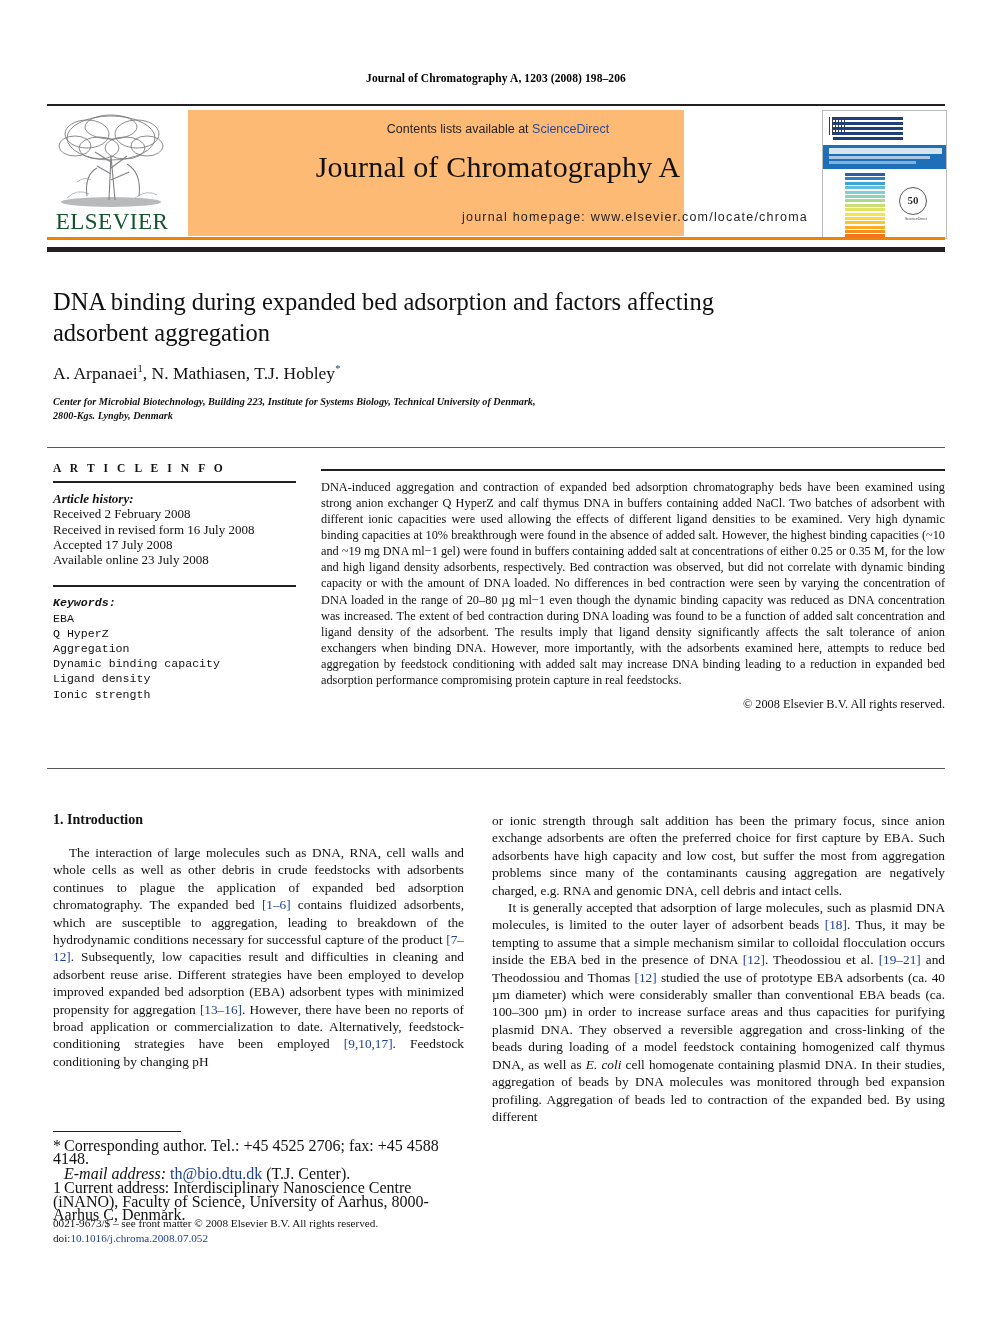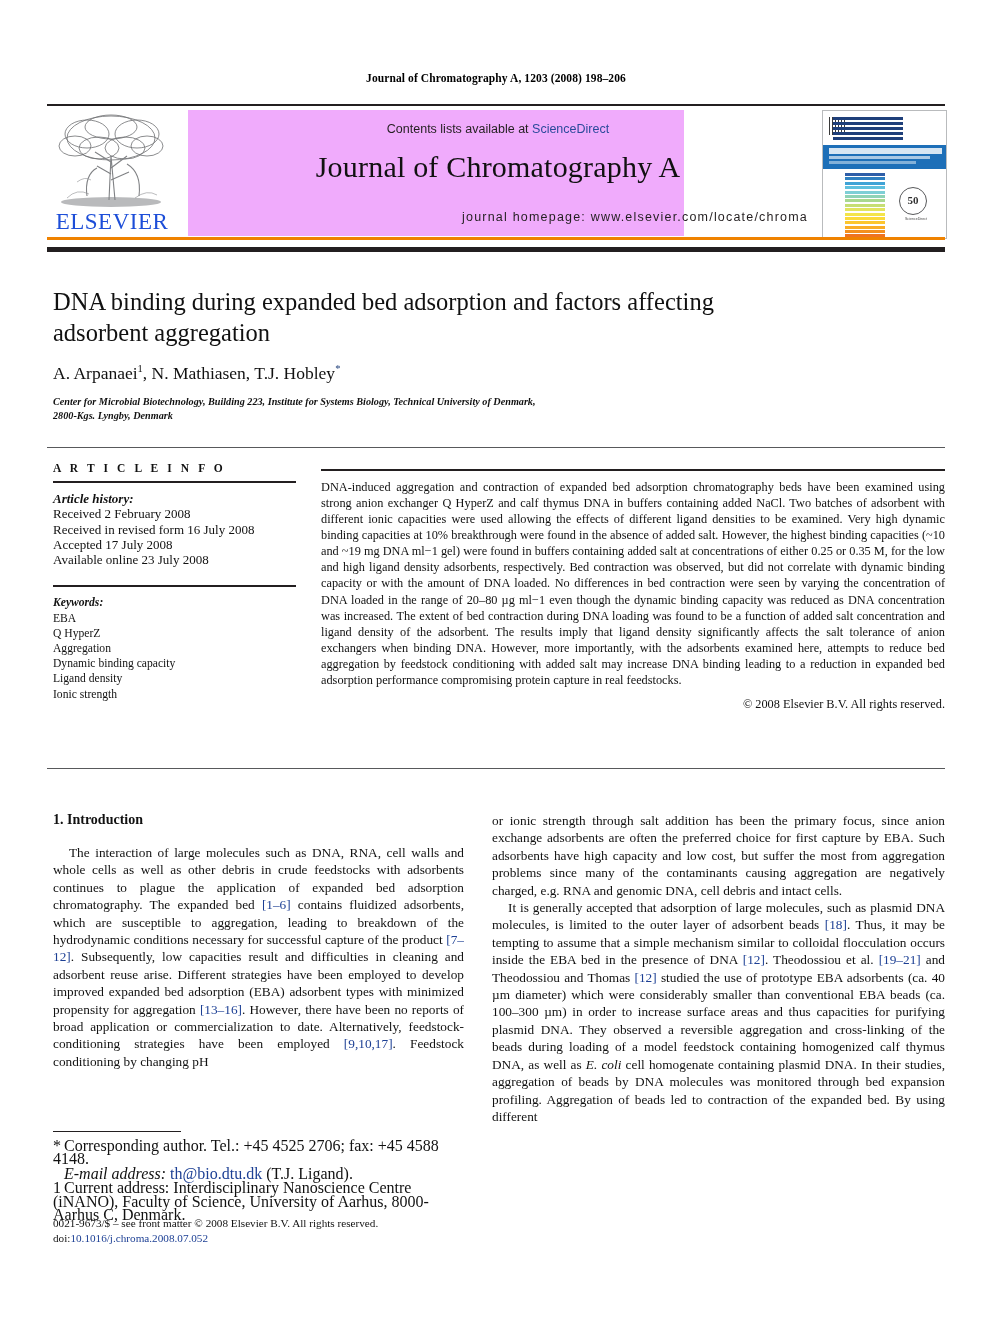--- a/index.html
+++ b/index.html
@@ -64,39 +64,39 @@
     position: absolute;
     left: 6px; top: 2px;
     width: 118px;
     height: 98px;
   }
   .elsevier-word {
     position: absolute;
     left: 0; top: 99px;
     width: 130px;
     text-align: center;
-    color: #1d4ed8;
+    color: #14532d;
     font-family: "Liberation Serif", serif;
     font-size: 23px;
     letter-spacing: 0.5px;
     line-height: 26px;
   }
   .elsevier-underline {
     position: absolute;
     left: 0; top: 127px;
     width: 898px;
     height: 3px;
     background: #ef8200;
   }
   .grey-box {
     position: absolute;
     left: 141px; top: 0;
     width: 496px;
     height: 126px;
-    background: #f0abfc;
+    background: #fdba74;
   }
   .contents-line {
     position: absolute;
     left: 0; top: 12px;
     width: 620px;
     text-align: center;
     font-family: "Liberation Sans", sans-serif;
     font-size: 12.5px;
     color: #231f20;
   }
@@ -297,21 +297,21 @@
     font-style: italic;
     font-weight: bold;
   }
   .kw-rule {
     margin-top: 18px;
     height: 2.2px;
     background: #231f20;
   }
   .kw {
     margin-top: 8px;
-    font-family: Liberation Serif, serif;
+    font-family: Liberation Mono, monospace;
     font-size: 11.6px;
     line-height: 15.2px;
     color: #111111;
   }
   .kw .lbl {
     font-style: italic;
     font-weight: bold;
   }
   .abstract-body {
     margin-top: 8px;
@@ -557,21 +557,21 @@
     <p class="para"><span>It is generally accepted that adsorption of large molecules, such as plasmid DNA molecules, is limited to the outer layer of adsorbent beads </span><span class="ref">[18]</span><span>. Thus, it may be tempting to assume that a simple mechanism similar to colloidal flocculation occurs inside the EBA bed in the presence of DNA </span><span class="ref">[12]</span><span>. Theodossiou et al. </span><span class="ref">[19–21]</span><span> and Theodossiou and Thomas </span><span class="ref">[12]</span><span> studied the use of prototype EBA adsorbents (ca. 40 µm diameter) which were considerably smaller than conventional EBA beads (ca. 100–300 µm) in order to increase surface areas and thus capacities for purifying plasmid DNA. They observed a reversible aggregation and cross-linking of the beads during loading of a model feedstock containing homogenized calf thymus DNA, as well as </span><em>E. coli</em><span> cell homogenate containing plasmid DNA. In their studies, aggregation of beads by DNA molecules was monitored through bed expansion profiling. Aggregation of beads led to contraction of the expanded bed. By using different</span></p>
   </div>
 
   <div class="foot-rule"></div>
   <div class="footnotes">
     <div class="fn">
       <span class="mark">*</span><span>Corresponding author. Tel.: +45 4525 2706; fax: +45 4588 4148.</span>
     </div>
     <div class="fn">
       <span class="mark"></span><span class="ital">E-mail address:</span>
-      <span class="link">th@bio.dtu.dk</span><span> (T.J. Ligand).</span>
+      <span class="link">th@bio.dtu.dk</span><span> (T.J. Center).</span>
     </div>
     <div class="fn">
       <span class="mark">1</span><span>Current address: Interdisciplinary Nanoscience Centre (iNANO), Faculty of Science, University of Aarhus, 8000-Aarhus C, Denmark.</span>
     </div>
   </div>
 
   <div class="imprint">
     <div>0021-9673/$ – see front matter © 2008 Elsevier B.V. All rights reserved.</div>
     <div><span>doi:</span><span class="link">10.1016/j.chroma.2008.07.052</span></div>
   </div>

